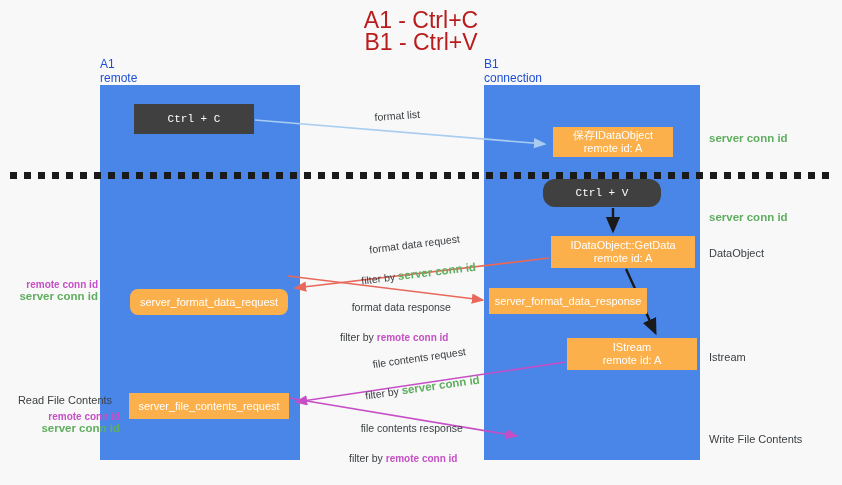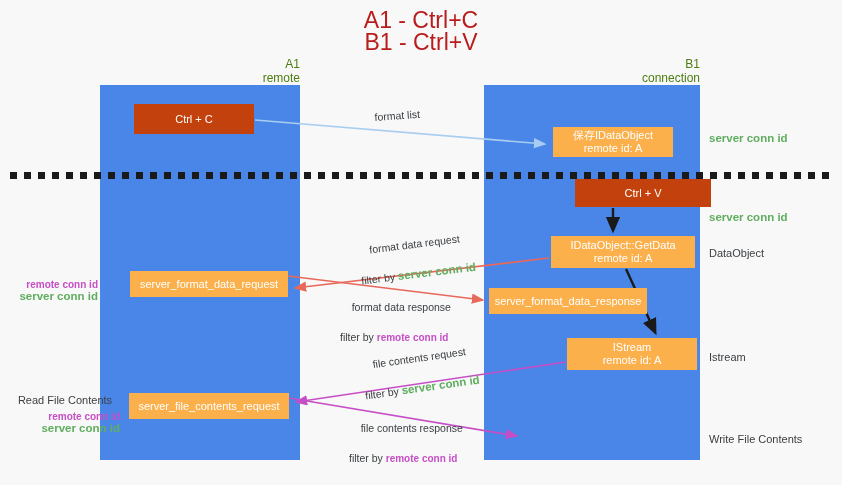--- a/index.html
+++ b/index.html
@@ -17,21 +17,21 @@
   
   #title{
     left:0;top:9px;width:842px;
     text-align:center;
     font-size:23px;color:#b91c1c;line-height:22px;
     white-space:pre;
   }
 
   
   .lane-head{
-    font-size:12px;color:#4d7c0f;text-align:right;line-height:14px;
+    font-size:12px;color:#1d4ed8;text-align:left;line-height:14px;
     white-space:pre;
   }
   #head-a1{left:100px;top:57px;width:200px;}
   #head-b1{left:484px;top:57px;width:216px;}
 
   
   .lane{background:#4a86e8;}
   #lane-a1{left:100px;top:85px;width:200px;height:375px;}
   #lane-b1{left:484px;top:85px;width:216px;height:375px;}
 
@@ -41,29 +41,29 @@
     background-image:repeating-linear-gradient(to right,#1a1a1a 0 7px,transparent 7px 14px);
   }
 
   
   .box{
     box-sizing:border-box;
     display:flex;align-items:center;justify-content:center;
     text-align:center;color:#ffffff;font-size:11px;line-height:13px;
     white-space:pre;
   }
-  .green{background:#c2410c;}
+  .green{background:#404040;font-family:Liberation Mono, monospace;}
   .orange{background:#fbb04c;}
 
   #box-ctrlc{left:134px;top:104px;width:120px;height:30px;}
-  #box-ctrlv{left:575px;top:179px;width:136px;height:28px;}
+  #box-ctrlv{left:543px;top:179px;width:118px;height:28px;border-radius:12px;}
   #box-save-idataobject{left:553px;top:127px;width:120px;height:30px;}
   #box-getdata{left:551px;top:236px;width:144px;height:32px;}
   #box-istream{left:567px;top:338px;width:130px;height:32px;}
-  #box-fmt-req{left:130px;top:271px;width:158px;height:26px;}
+  #box-fmt-req{left:130px;top:289px;width:158px;height:26px;border-radius:8px;}
   #box-fmt-resp{left:489px;top:288px;width:158px;height:26px;}
   #box-file-req{left:129px;top:393px;width:160px;height:26px;}
   #box-file-resp{left:523px;top:424px;width:161px;height:26px;}
 
   
   .side{font-size:11px;color:#3c4043;white-space:pre;line-height:14px;}
   .conn-green{color:#5fae5f;font-weight:bold;font-size:11.5px;white-space:pre;}
   .conn-magenta{color:#c64ec6;font-weight:bold;font-size:10px;white-space:pre;}
 
   #lbl-server-1{left:709px;top:132px;}

